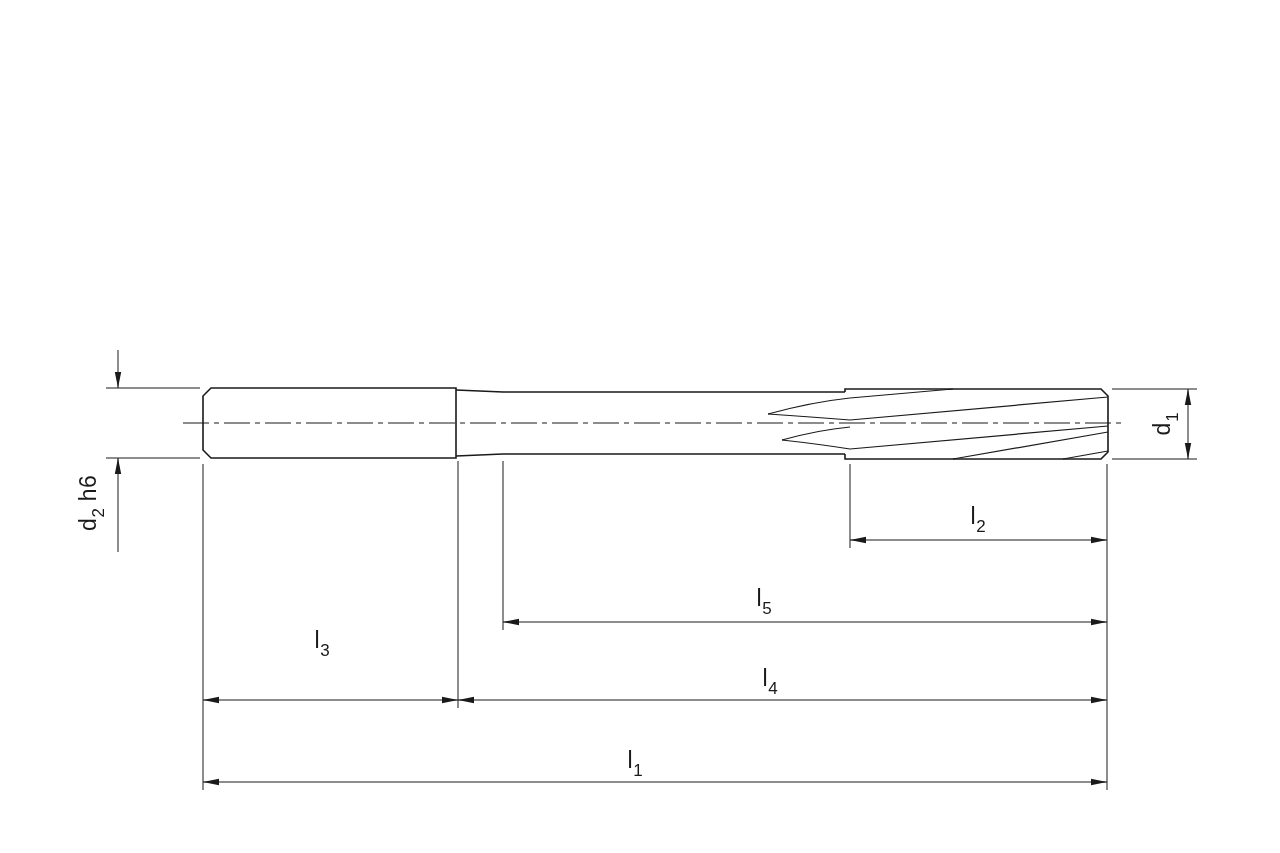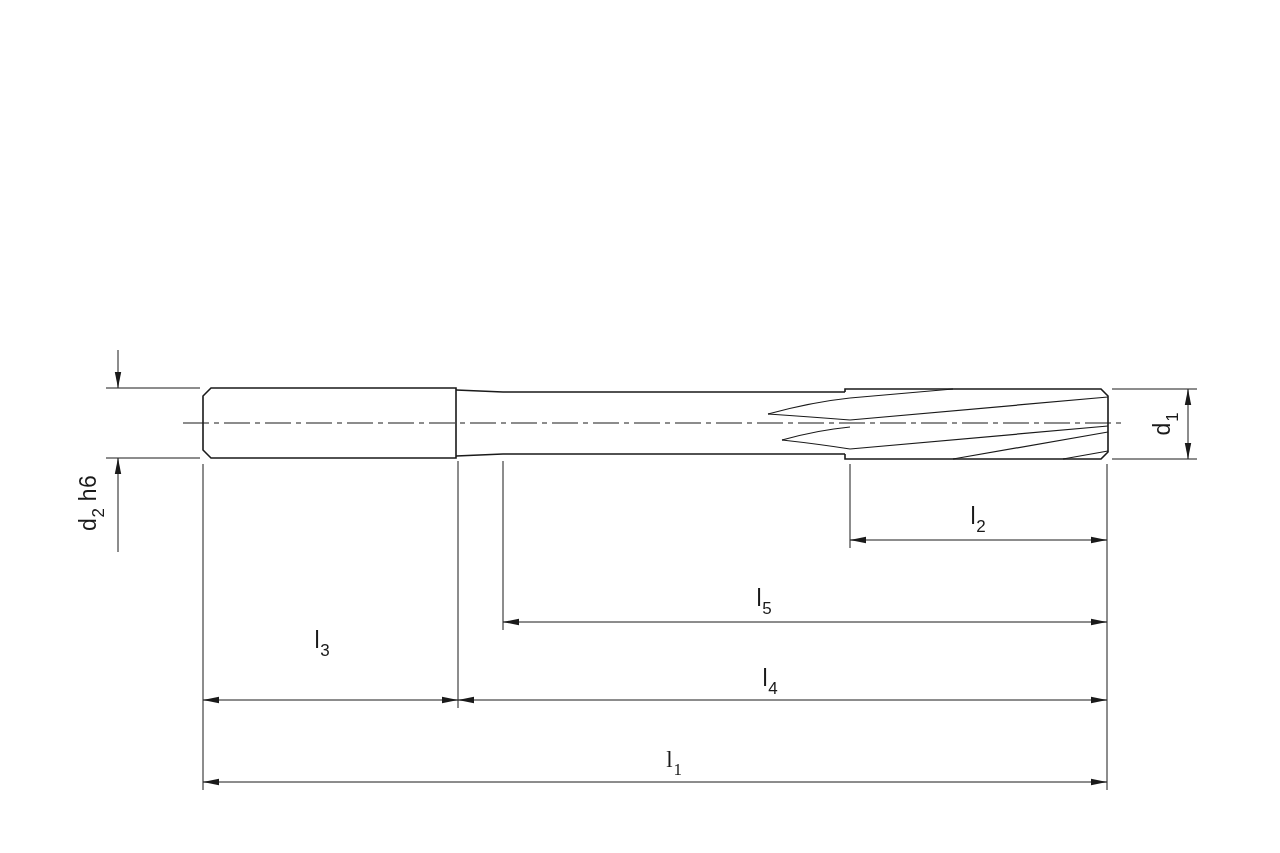--- a/index.html
+++ b/index.html
@@ -147,17 +147,17 @@
   </div>
 
   <div class="dim-label" style="left:322px; top:640px;">
     <span>l</span><sub>3</sub>
   </div>
 
   <div class="dim-label" style="left:770px; top:678px;">
     <span>l</span><sub>4</sub>
   </div>
 
-  <div class="dim-label" style="left:674px; top:760px;font-family:Liberation Serif, serif;">
+  <div class="dim-label" style="left:635px; top:760px;">
     <span>l</span><sub>1</sub>
   </div>
 
 </div>
 
 </body></html>

